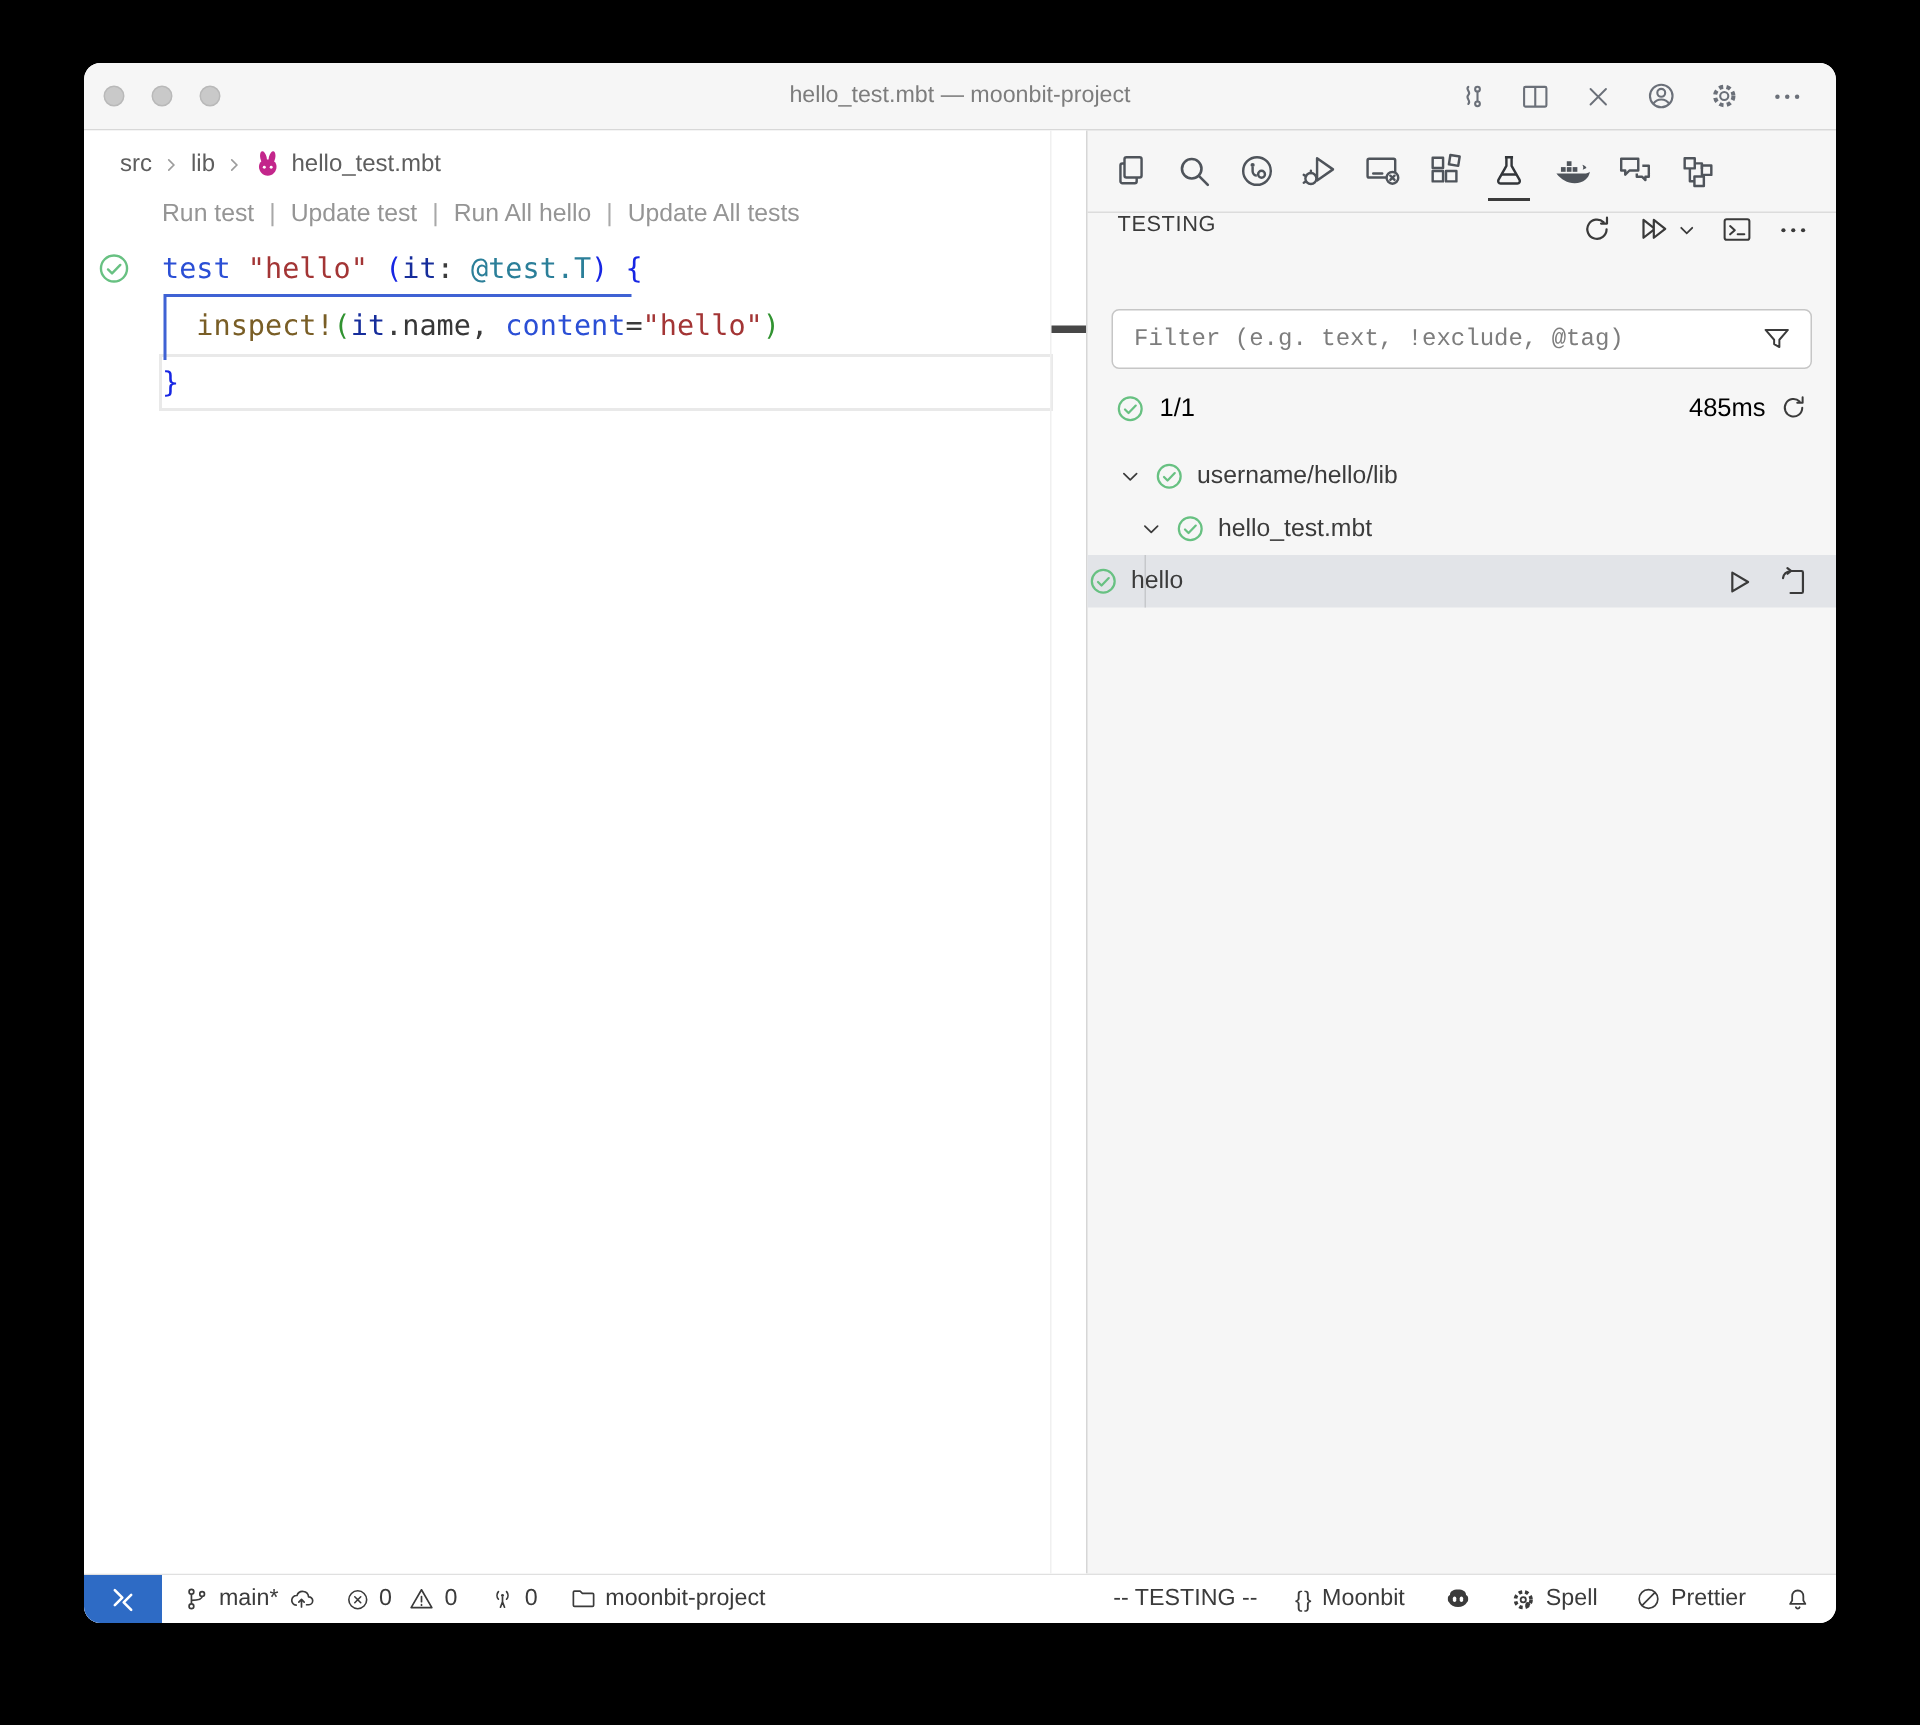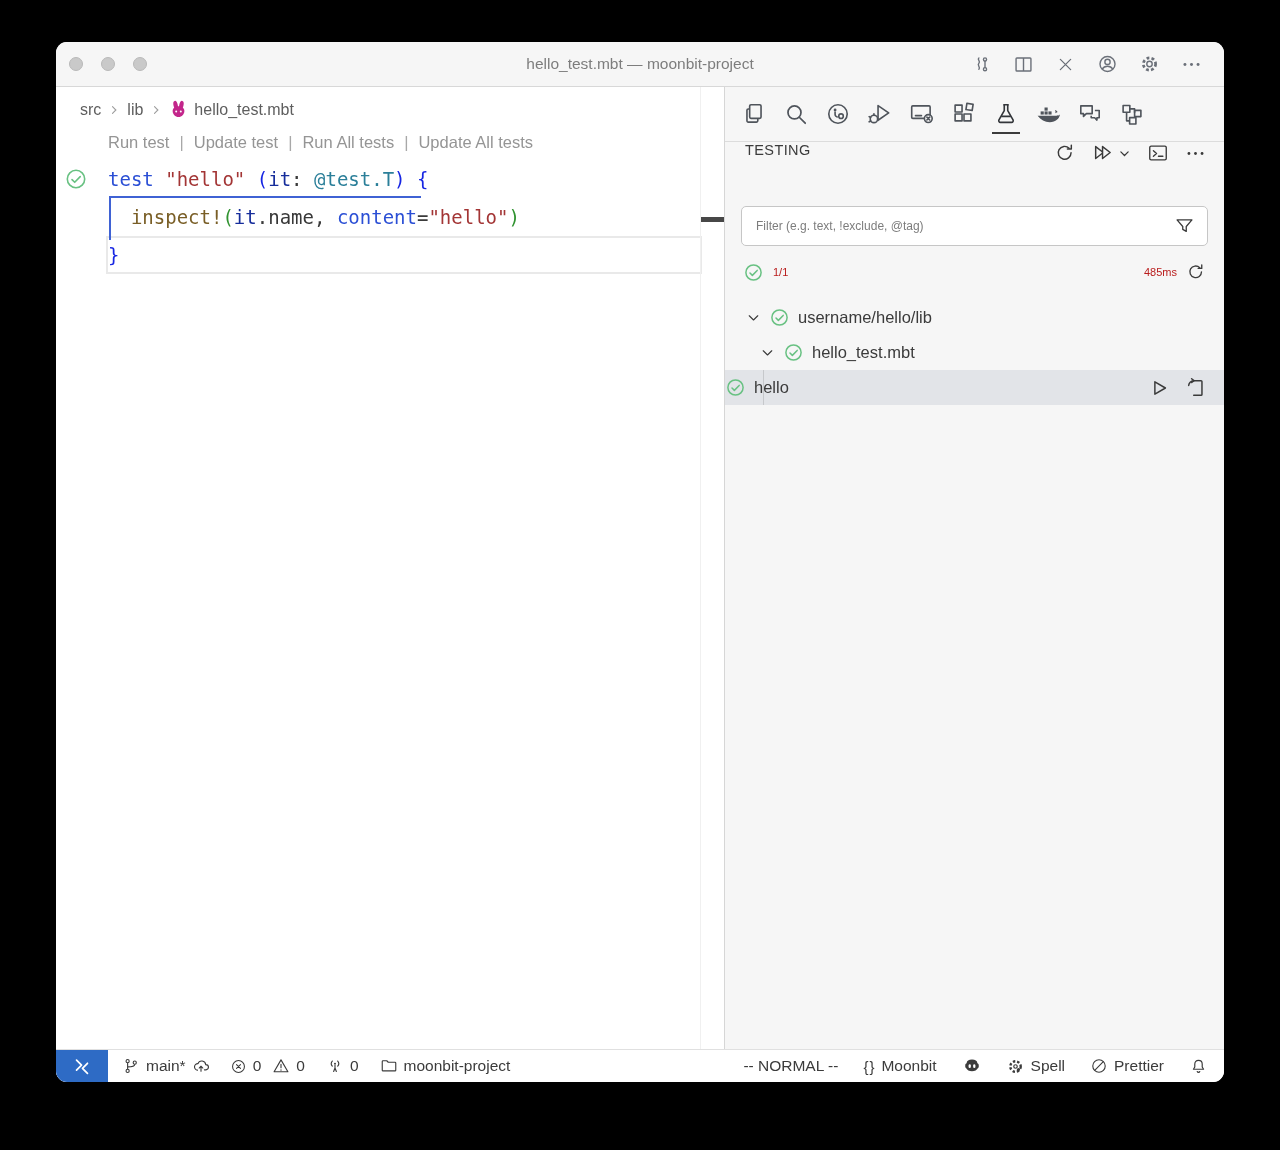--- a/index.html
+++ b/index.html
@@ -41,23 +41,23 @@
   
   .activity{height:54px;border-bottom:1px solid #dcdcdc;display:flex;align-items:center;gap:12px;padding:0 14px;flex:0 0 auto}
   .act-btn{width:30px;height:46px;display:flex;align-items:center;justify-content:center;color:#4f545b;position:relative;cursor:pointer}
   .act-btn.active{color:#33363a}
   .act-btn.active::after{content:"";position:absolute;left:1px;right:1px;bottom:3px;height:2px;background:var(--c-accent_underline)}
   .panel-head{height:50px;display:flex;align-items:flex-start;padding:0 18px 0 20px;flex:0 0 auto}
   .panel-title{font-size:14.5px;color:#3b3b3b;letter-spacing:.4px}
   .panel-actions{margin-left:auto;display:flex;align-items:center;gap:16px;color:#3a3a3a}
   .pa-btn{display:flex;align-items:center;cursor:pointer}
   .filter{margin:14px 16px 0;height:38px;background:#fff;border:1px solid #c6c6c6;border-radius:5px;display:flex;align-items:center;padding:0 12px;flex:0 0 auto}
-  .filter input{flex:1;border:none;outline:none;background:transparent;font-size:12px;color:#3b3b3b;font-family:Liberation Sans, sans-serif}
+  .filter input{flex:1;border:none;outline:none;background:transparent;font-size:16px;color:#3b3b3b;font-family:Liberation Mono, monospace}
   .filter input::placeholder{color:#7d7d7d;opacity:1}
-  .results{height:40px;display:flex;align-items:center;padding:0 18px;font-size:11px;color:#b91c1c;margin-top:6px;flex:0 0 auto}
+  .results{height:40px;display:flex;align-items:center;padding:0 18px;font-size:17px;color:#000000;margin-top:6px;flex:0 0 auto}
   .results .ratio{margin-left:9px}
   .results .duration{margin-left:auto;margin-right:9px}
   .tree{margin-top:8px}
   .tree-row{height:35px;display:flex;align-items:center;font-size:16.5px;color:#3b3b3b;position:relative;cursor:pointer}
   .tree-row .lbl{margin-left:8px;white-space:nowrap}
   .tr-chev{margin-right:7px;display:flex}
   .row-1{padding-left:20px}
   .row-2{padding-left:34px}
   .row-3{background:var(--c-selection_bg)}
   .indent-guide{position:absolute;left:38px;top:0;bottom:0;width:1px;background:#c6c8cb}
@@ -157,21 +157,21 @@
           </span>
           <span>hello_test.mbt</span>
         </span>
       </div>
 
       <div class="codelens">
         <span class="lens-link">Run test</span>
         <span class="lens-sep">|</span>
         <span class="lens-link">Update test</span>
         <span class="lens-sep">|</span>
-        <span class="lens-link">Run All tests</span>
+        <span class="lens-link">Run All hello</span>
         <span class="lens-sep">|</span>
         <span class="lens-link">Update All tests</span>
       </div>
 
       <div class="code">
         <span class="gutter-pass">
           <svg viewBox="0 0 24 24" width="24" height="24" fill="none" stroke="var(--c-pass_green)" stroke-width="1.6" stroke-linecap="round" stroke-linejoin="round">
             <circle cx="12" cy="12" r="8.7"></circle>
               <path d="M8 12.6l2.7 2.7 5.5-5.7"></path>
           </svg>
@@ -430,21 +430,21 @@
       </span>
       <span class="sb-item">
         <svg viewBox="0 0 24 24" width="18" height="18" fill="none" stroke="currentColor" stroke-width="1.5" stroke-linejoin="round">
           <path d="M3 6a1 1 0 0 1 1-1h5l2 2h9a1 1 0 0 1 1 1v9.5a1 1 0 0 1-1 1H4a1 1 0 0 1-1-1z"></path>
         </svg>
         <span class="txt">moonbit-project</span>
       </span>
     </div>
     <div class="sb-right">
       <span class="sb-item">
-        <span class="txt">-- NORMAL --</span>
+        <span class="txt">-- TESTING --</span>
       </span>
       <span class="sb-item">
         <span class="braces">{}</span>
         <span class="txt">Moonbit</span>
       </span>
       <span class="sb-item">
         <svg viewBox="0 0 24 24" width="20" height="20">
           <path fill="#3b3b3b" d="M12 4.3c-3.9 0-6.4 1.6-6.4 4v.5C4.5 9.2 3.9 10.1 3.9 11.1v1.7c0 .7.3 1.3.9 1.7 1.2 2.4 4 3.9 7.2 3.9s6-1.5 7.2-3.9c.6-.4.9-1 .9-1.7v-1.7c0-1-.6-1.9-1.7-2.3v-.5c0-2.4-2.5-4-6.4-4z"></path>
           <rect x="7.9" y="10" width="2.7" height="4.4" rx="1.35" fill="#fff"></rect>
             <rect x="13.4" y="10" width="2.7" height="4.4" rx="1.35" fill="#fff"></rect>

